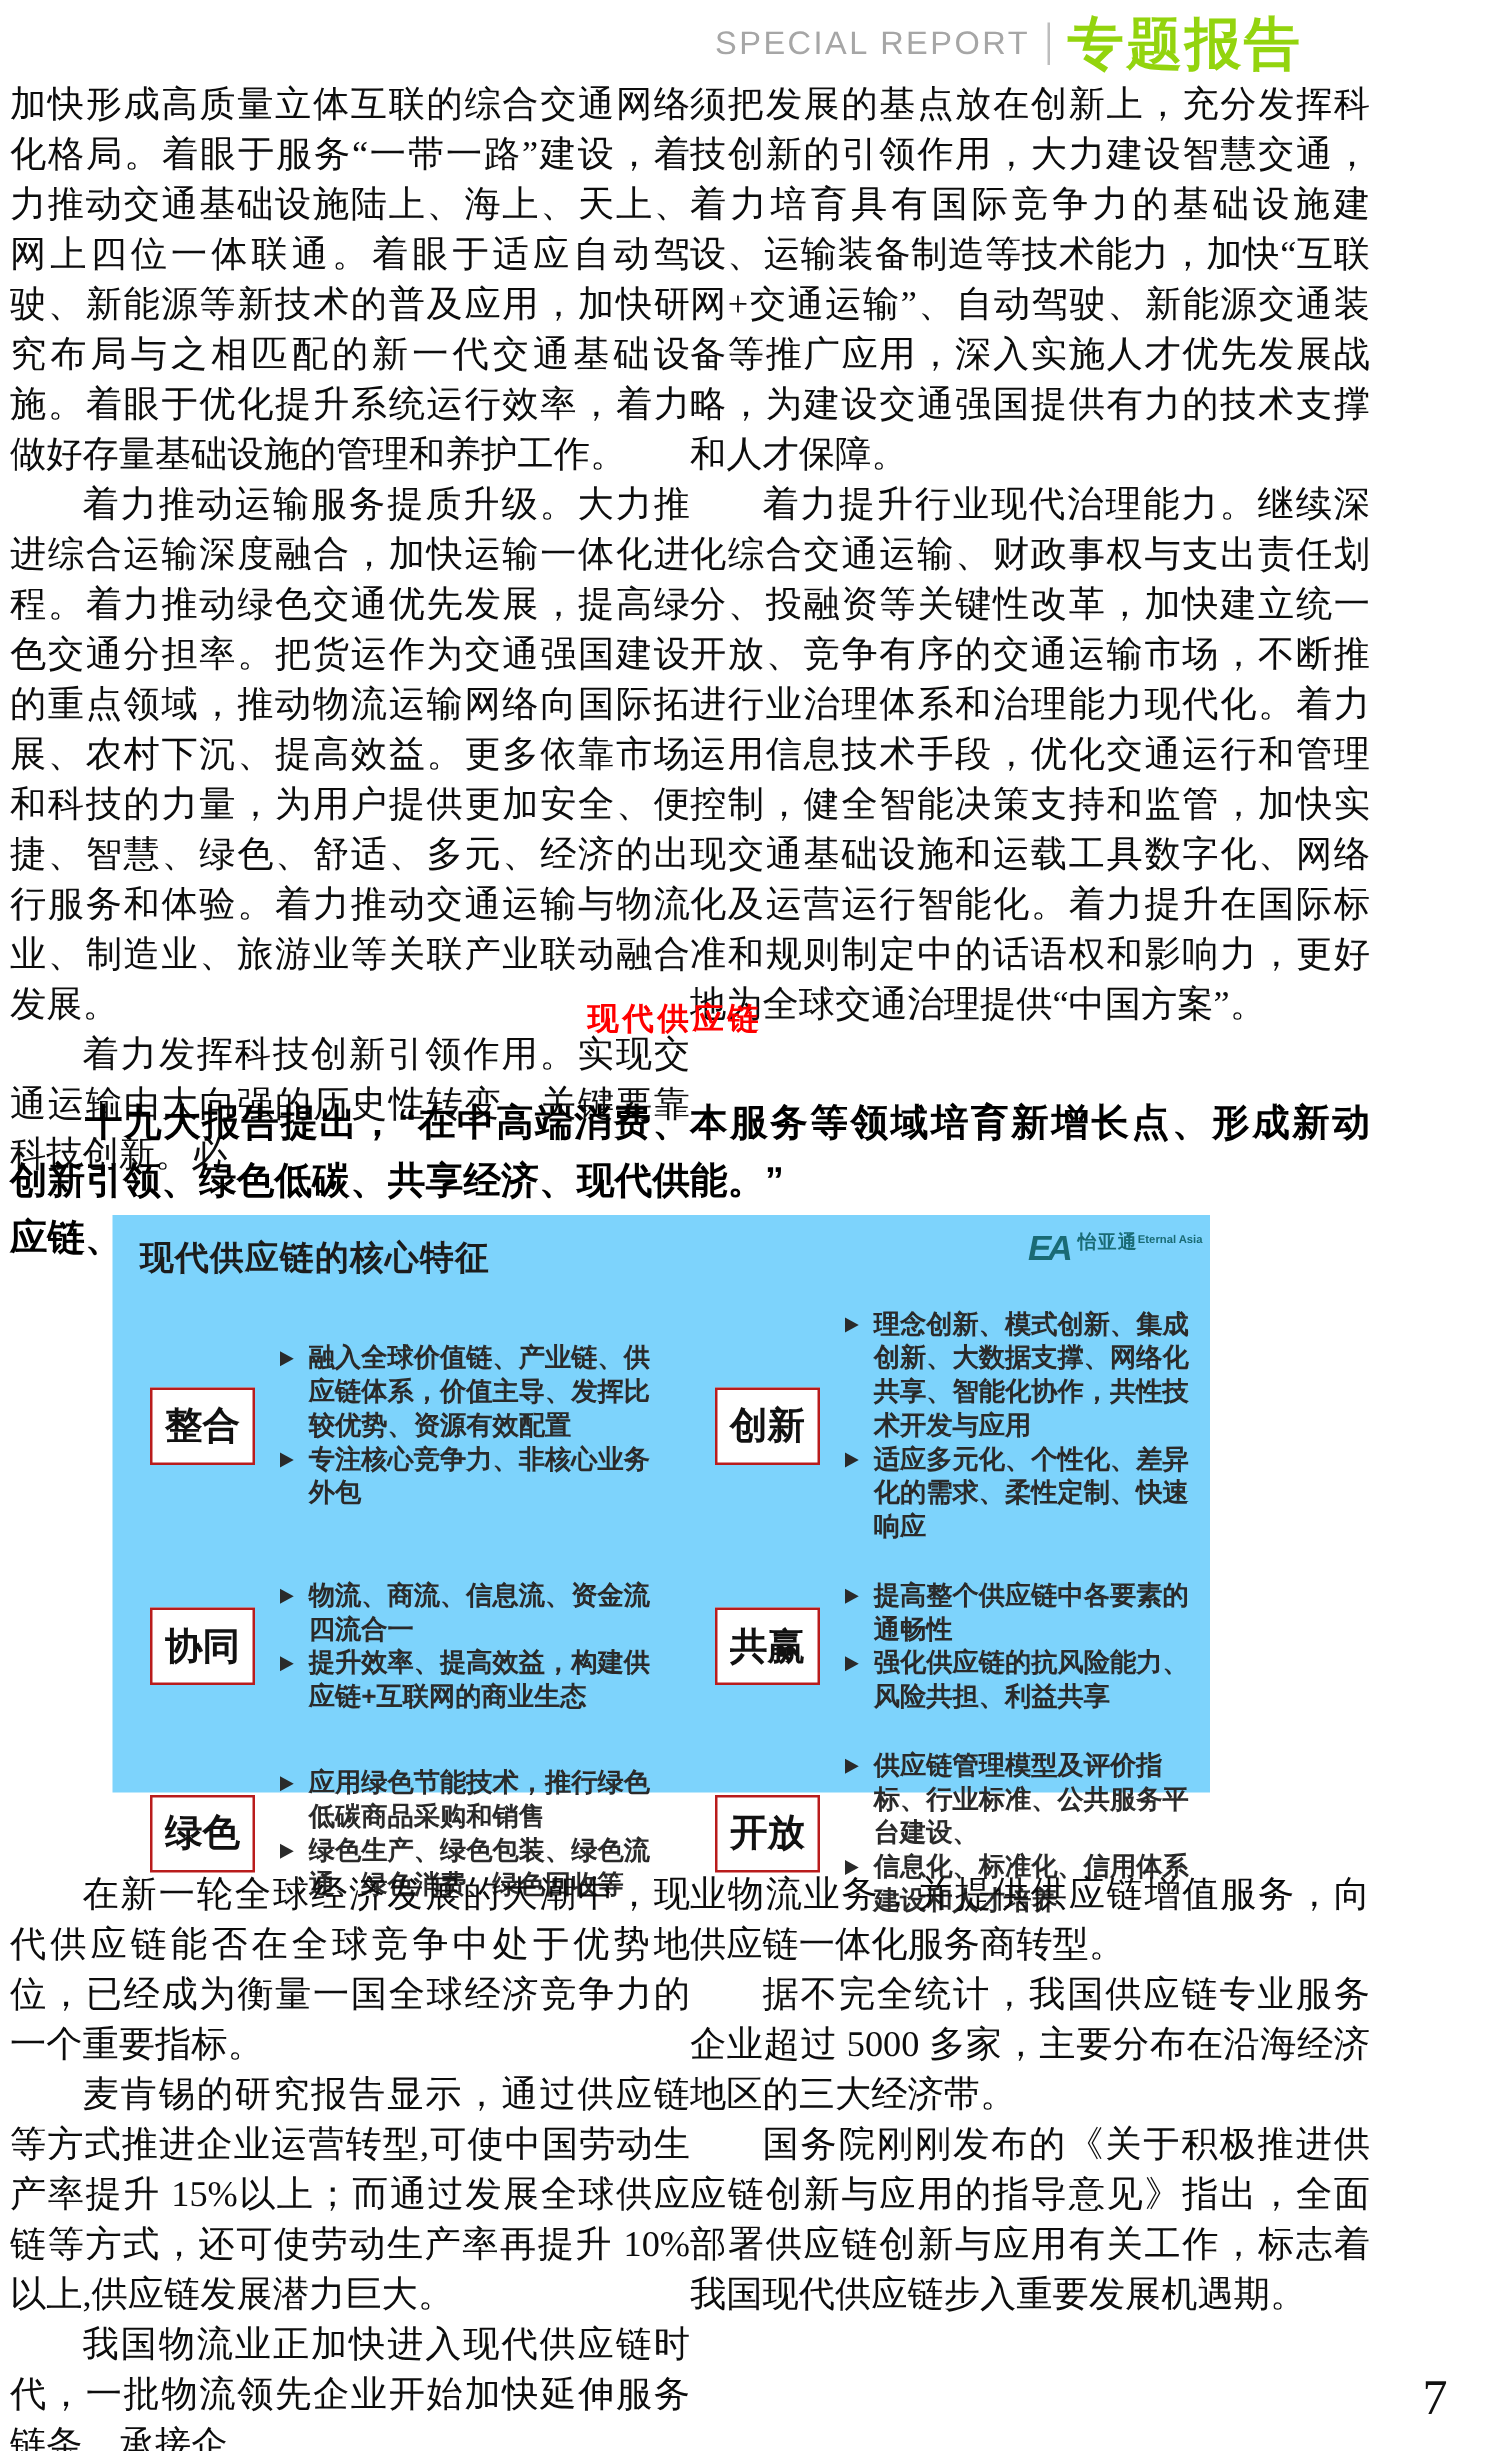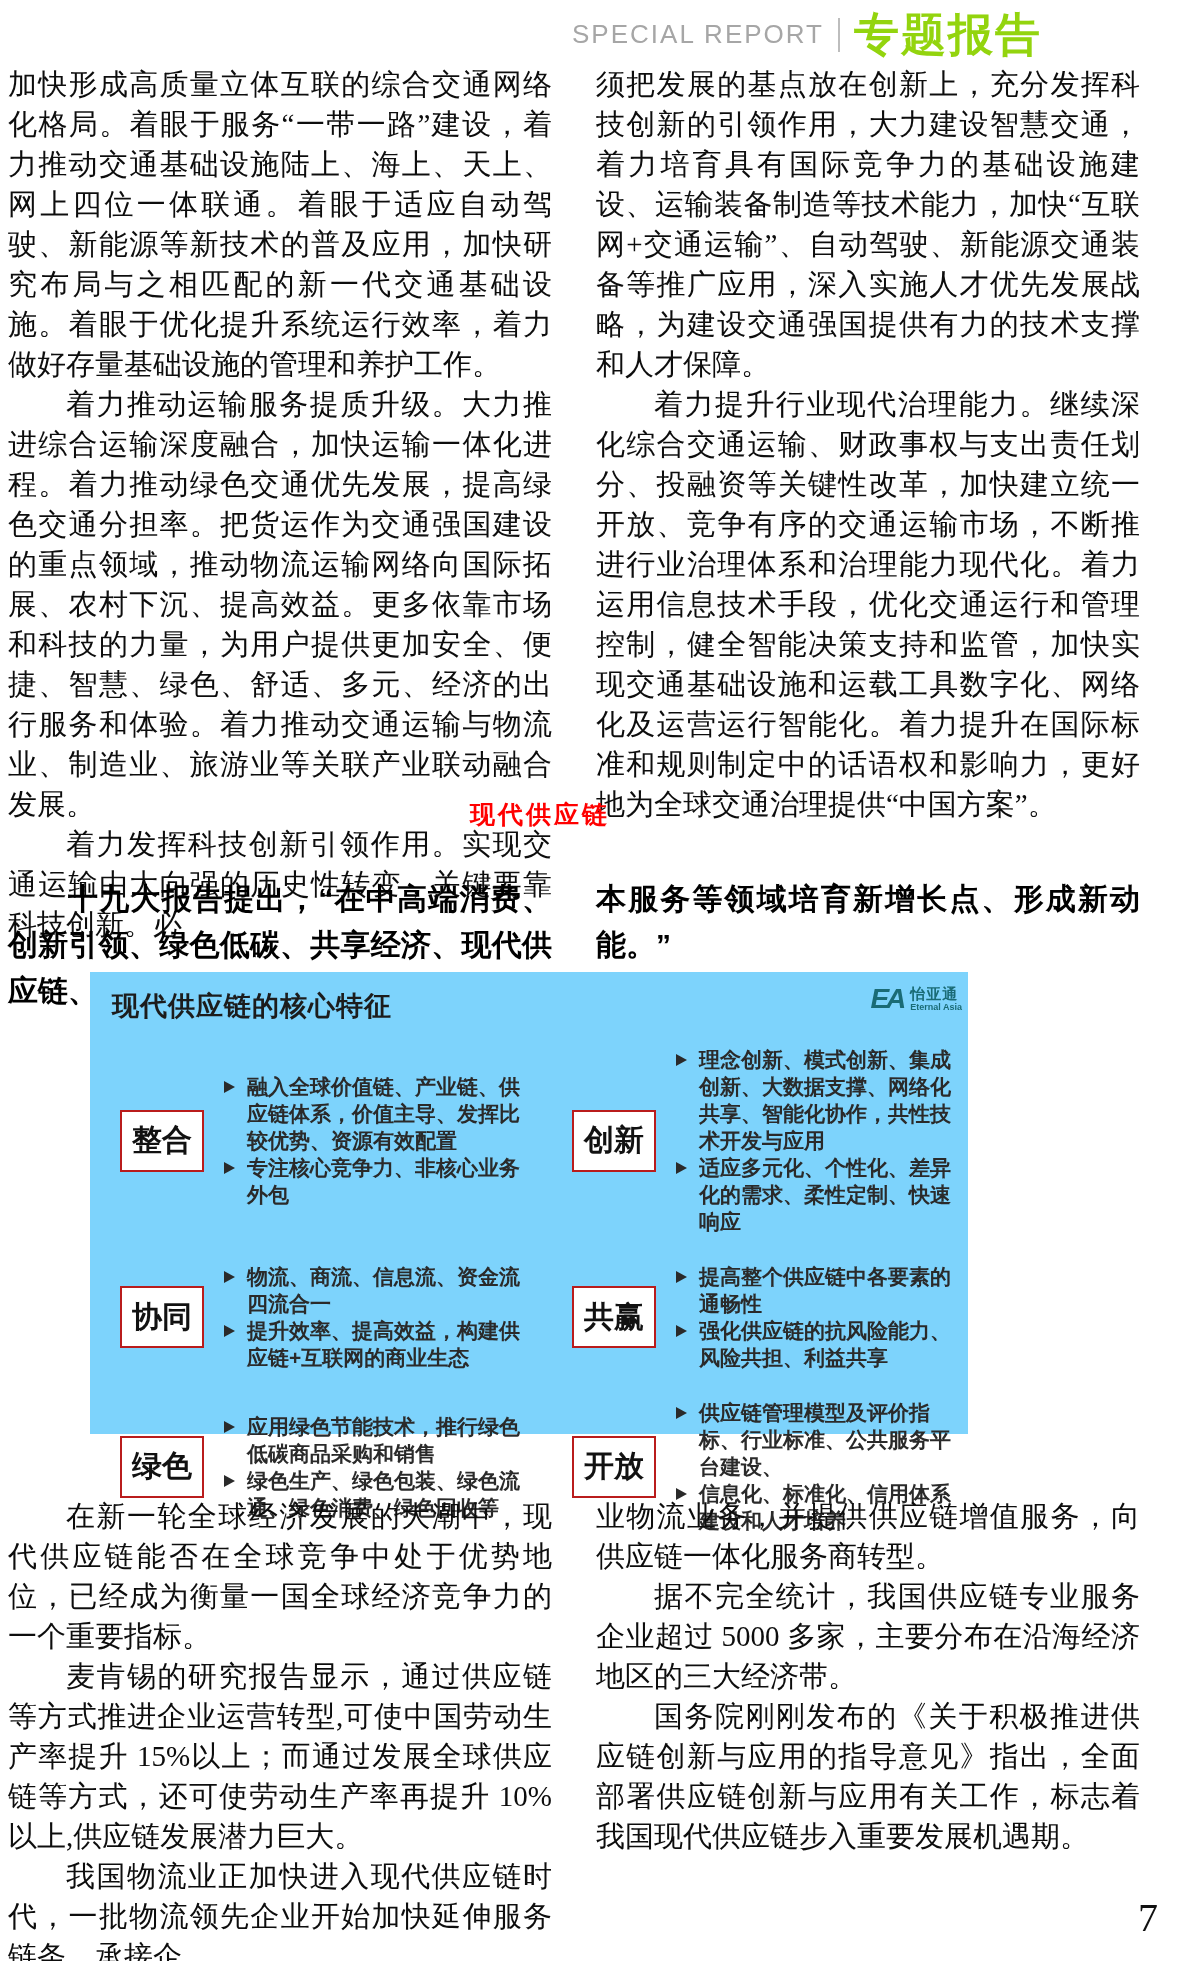--- a/index.html
+++ b/index.html
@@ -9,21 +9,21 @@
     overflow:hidden; font-family:"Liberation Serif","DejaVu Serif",serif; color:#0d0d0d;
   }
 
   
   .header { position:absolute; top:12px; right:158px; display:flex; align-items:center; gap:14px; }
   .header-en { font-family:"Liberation Sans","DejaVu Sans",sans-serif; color:#a6a6a6; font-size:26px; letter-spacing:2px;text-align:center; }
   .header-sep { width:2px; height:34px; background:#bdbdbd; }
   .header-zh { font-family:"Liberation Sans","DejaVu Sans",sans-serif; color:#93d40e; font-size:45px; font-weight:bold; letter-spacing:2px; line-height:1;text-align:center; }
 
   
-  .cols { position:absolute; left:8px; width:1132px; display:flex; gap:44px; }
+  .cols { position:absolute; left:8px; width:1132px; display:flex; }
   .col { width:544px; font-size:29px; line-height:40px; text-align:justify; }
   .col p.ind { text-indent:2em; }
   .top-cols { top:64px; }
 
   
   .section-heading {
     position:absolute; top:798px; left:0; width:1080px; text-align:center;
     color:#ff0000; font-size:25px; font-weight:bold; letter-spacing:3px;
     font-family:"Liberation Serif","DejaVu Serif",serif;
   }
@@ -33,21 +33,21 @@
   .intro-cols .col { font-weight:bold; font-size:30px; line-height:46px; color:#000; }
 
   
   .infographic {
     position:absolute; left:90px; top:972px; width:878px; height:462px; background:#7dd3fc;
     font-family:"Liberation Sans","DejaVu Sans",sans-serif;
   }
   .ig-title { position:absolute; left:22px; top:16px; font-size:27px; font-weight:bold; color:#1c1c1c; letter-spacing:1px; }
   .ig-logo { position:absolute; right:6px; top:10px; display:flex; align-items:flex-start; gap:7px; }
   .ig-logo-mark { font-size:28px; line-height:34px; font-weight:bold; font-style:italic; letter-spacing:-3px; }
-  .ig-logo-text { display:flex; flex-direction:column; padding-top:4px; }
+  .ig-logo-text { display:flex; flex-direction:row; padding-top:4px; }
   .ig-logo-zh { font-size:15px; font-weight:bold; line-height:16px; letter-spacing:1px; }
   .ig-logo-en { font-size:9px; font-weight:bold; line-height:11px; }
   .ig-grid { position:absolute; top:74px; left:0; width:878px; display:grid; grid-template-columns:452px 426px; row-gap:28px; }
   .ig-item { display:flex; align-items:center; gap:17px; padding-left:30px; padding-right:14px; }
   .ig-box {
     flex-shrink:0; width:84px; height:62px; border:2px solid #b91c1c; background:#fff;
     display:flex; align-items:center; justify-content:center;
     font-size:30px; font-weight:bold; color:#111;
   }
   .ig-bullets { list-style:none; flex:1; font-size:21px; line-height:27px; font-weight:bold; color:#2a2a2a; }

